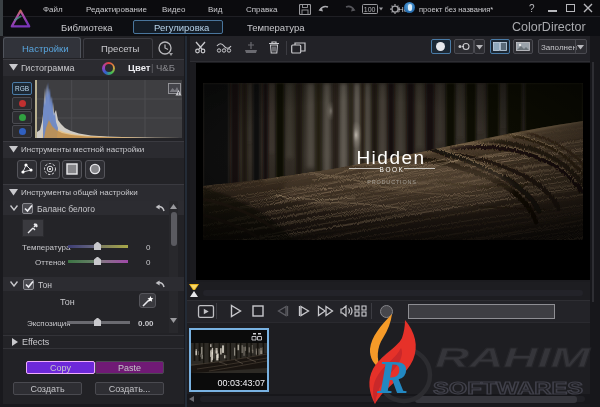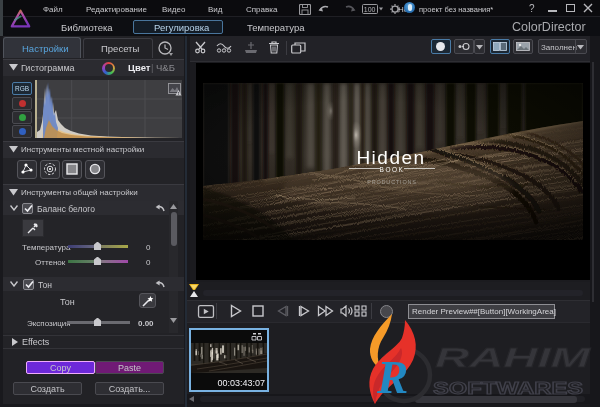--- a/index.html
+++ b/index.html
@@ -552,21 +552,20 @@
       <rect x="1" y="1" width="4" height="4"></rect>
         <rect x="8" y="1" width="4" height="4"></rect>
       <rect x="1" y="7" width="4" height="4"></rect>
         <rect x="8" y="7" width="4" height="4"></rect>
     </g>
   </svg>
   <div class="abs" style="left:371px;top:303px;width:1px;height:16px;background:#3c3c42;"></div>
   <div class="abs" style="left:380px;top:304.5px;width:13px;height:13px;border-radius:50%;background:#47474c;border:1px solid #85858a;"></div>
 
   <div class="abs" style="left:408px;top:303.5px;width:147px;height:15.5px;background:#3e3e43;border:1px solid #8e8e93;"></div>
-  <div class="abs" style="left:412px;top:306.5px;font-size:8px;color:#d4d4d8;">Render Preview##[Button][WorkingArea]</div>
 
   <div class="abs" style="left:187px;top:322px;width:403px;height:72px;background:#1e1e22;border-top:1px solid #2a2a2f;"></div>
 
   <div class="abs" style="left:189px;top:328px;width:80px;height:64px;border:2px solid #79b2e2;background:#0a0a0a;" id="thumbbox"></div>
   <div class="abs" style="left:191px;top:330px;width:76px;height:60px;overflow:hidden;" id="thumb">
   <svg width="76" height="60" viewBox="0 0 76 60">
 <rect width="76" height="60" fill="#0b0b0b"></rect>
 <rect x="0" y="13" width="76" height="30" fill="#2d2a25"></rect>
 <g>
 <rect x="18.7" y="20.5" width="1.4" height="6.4" fill="#e8e2d6" opacity="0.90"></rect>

